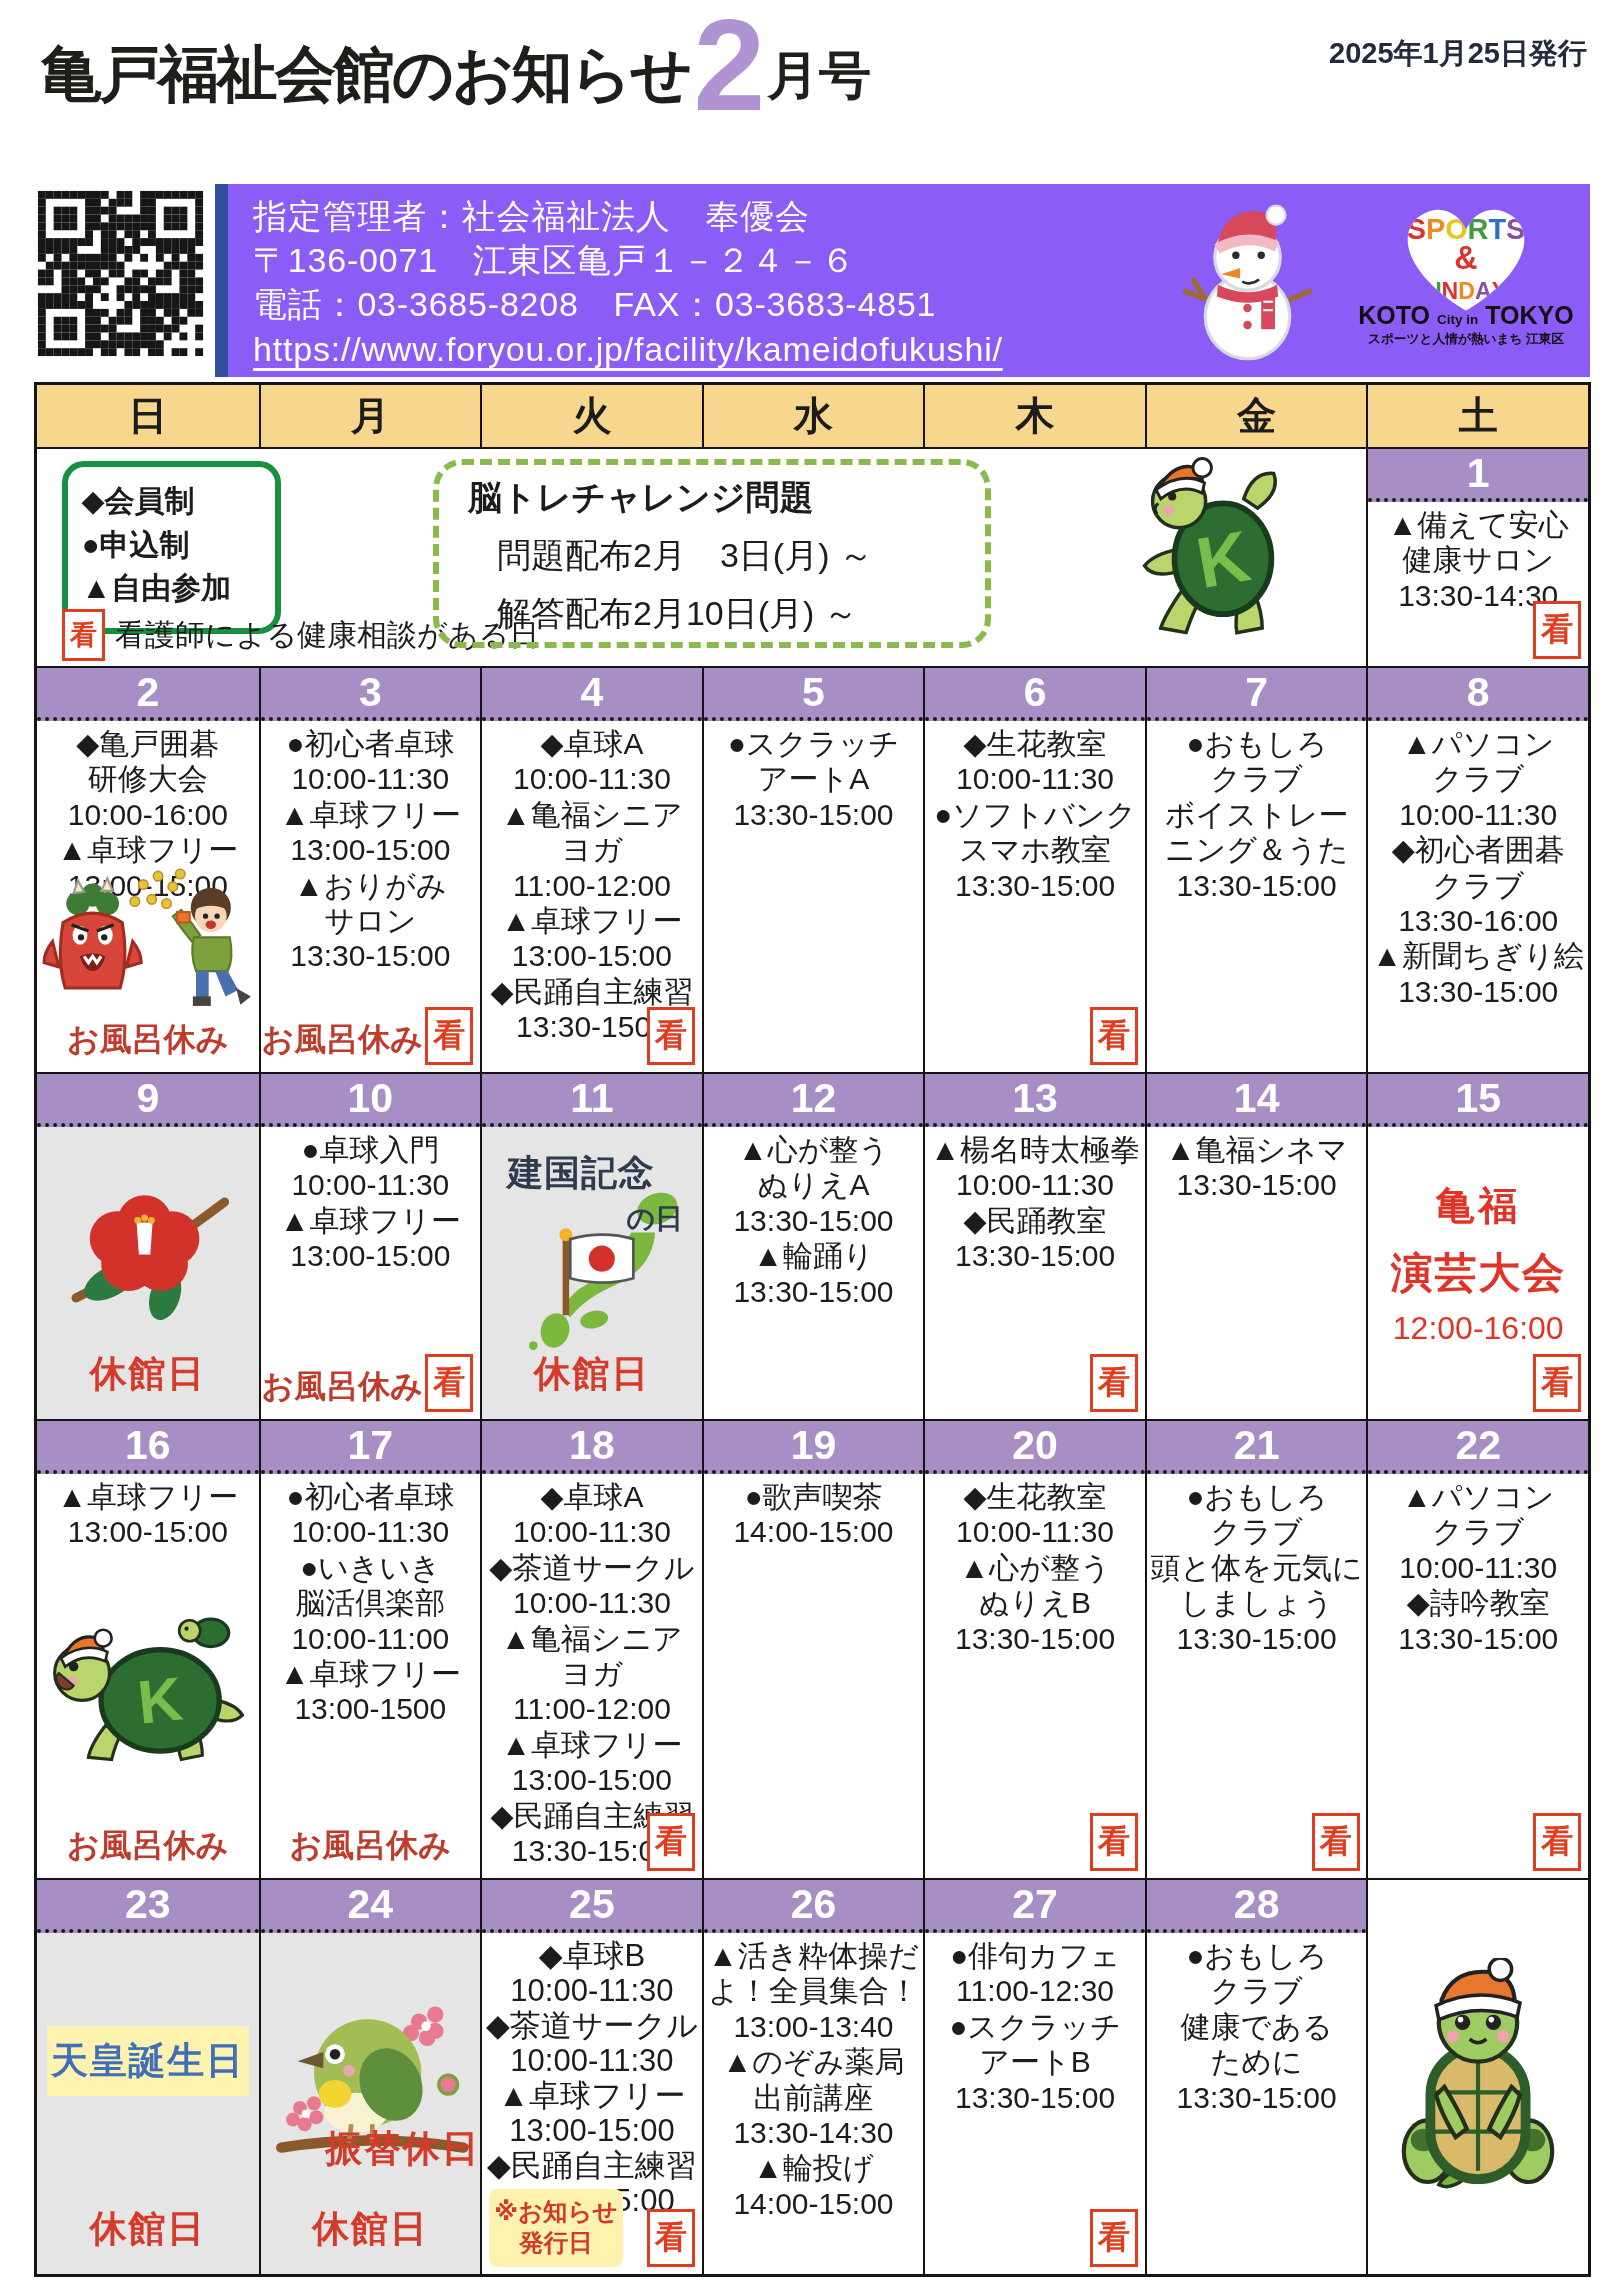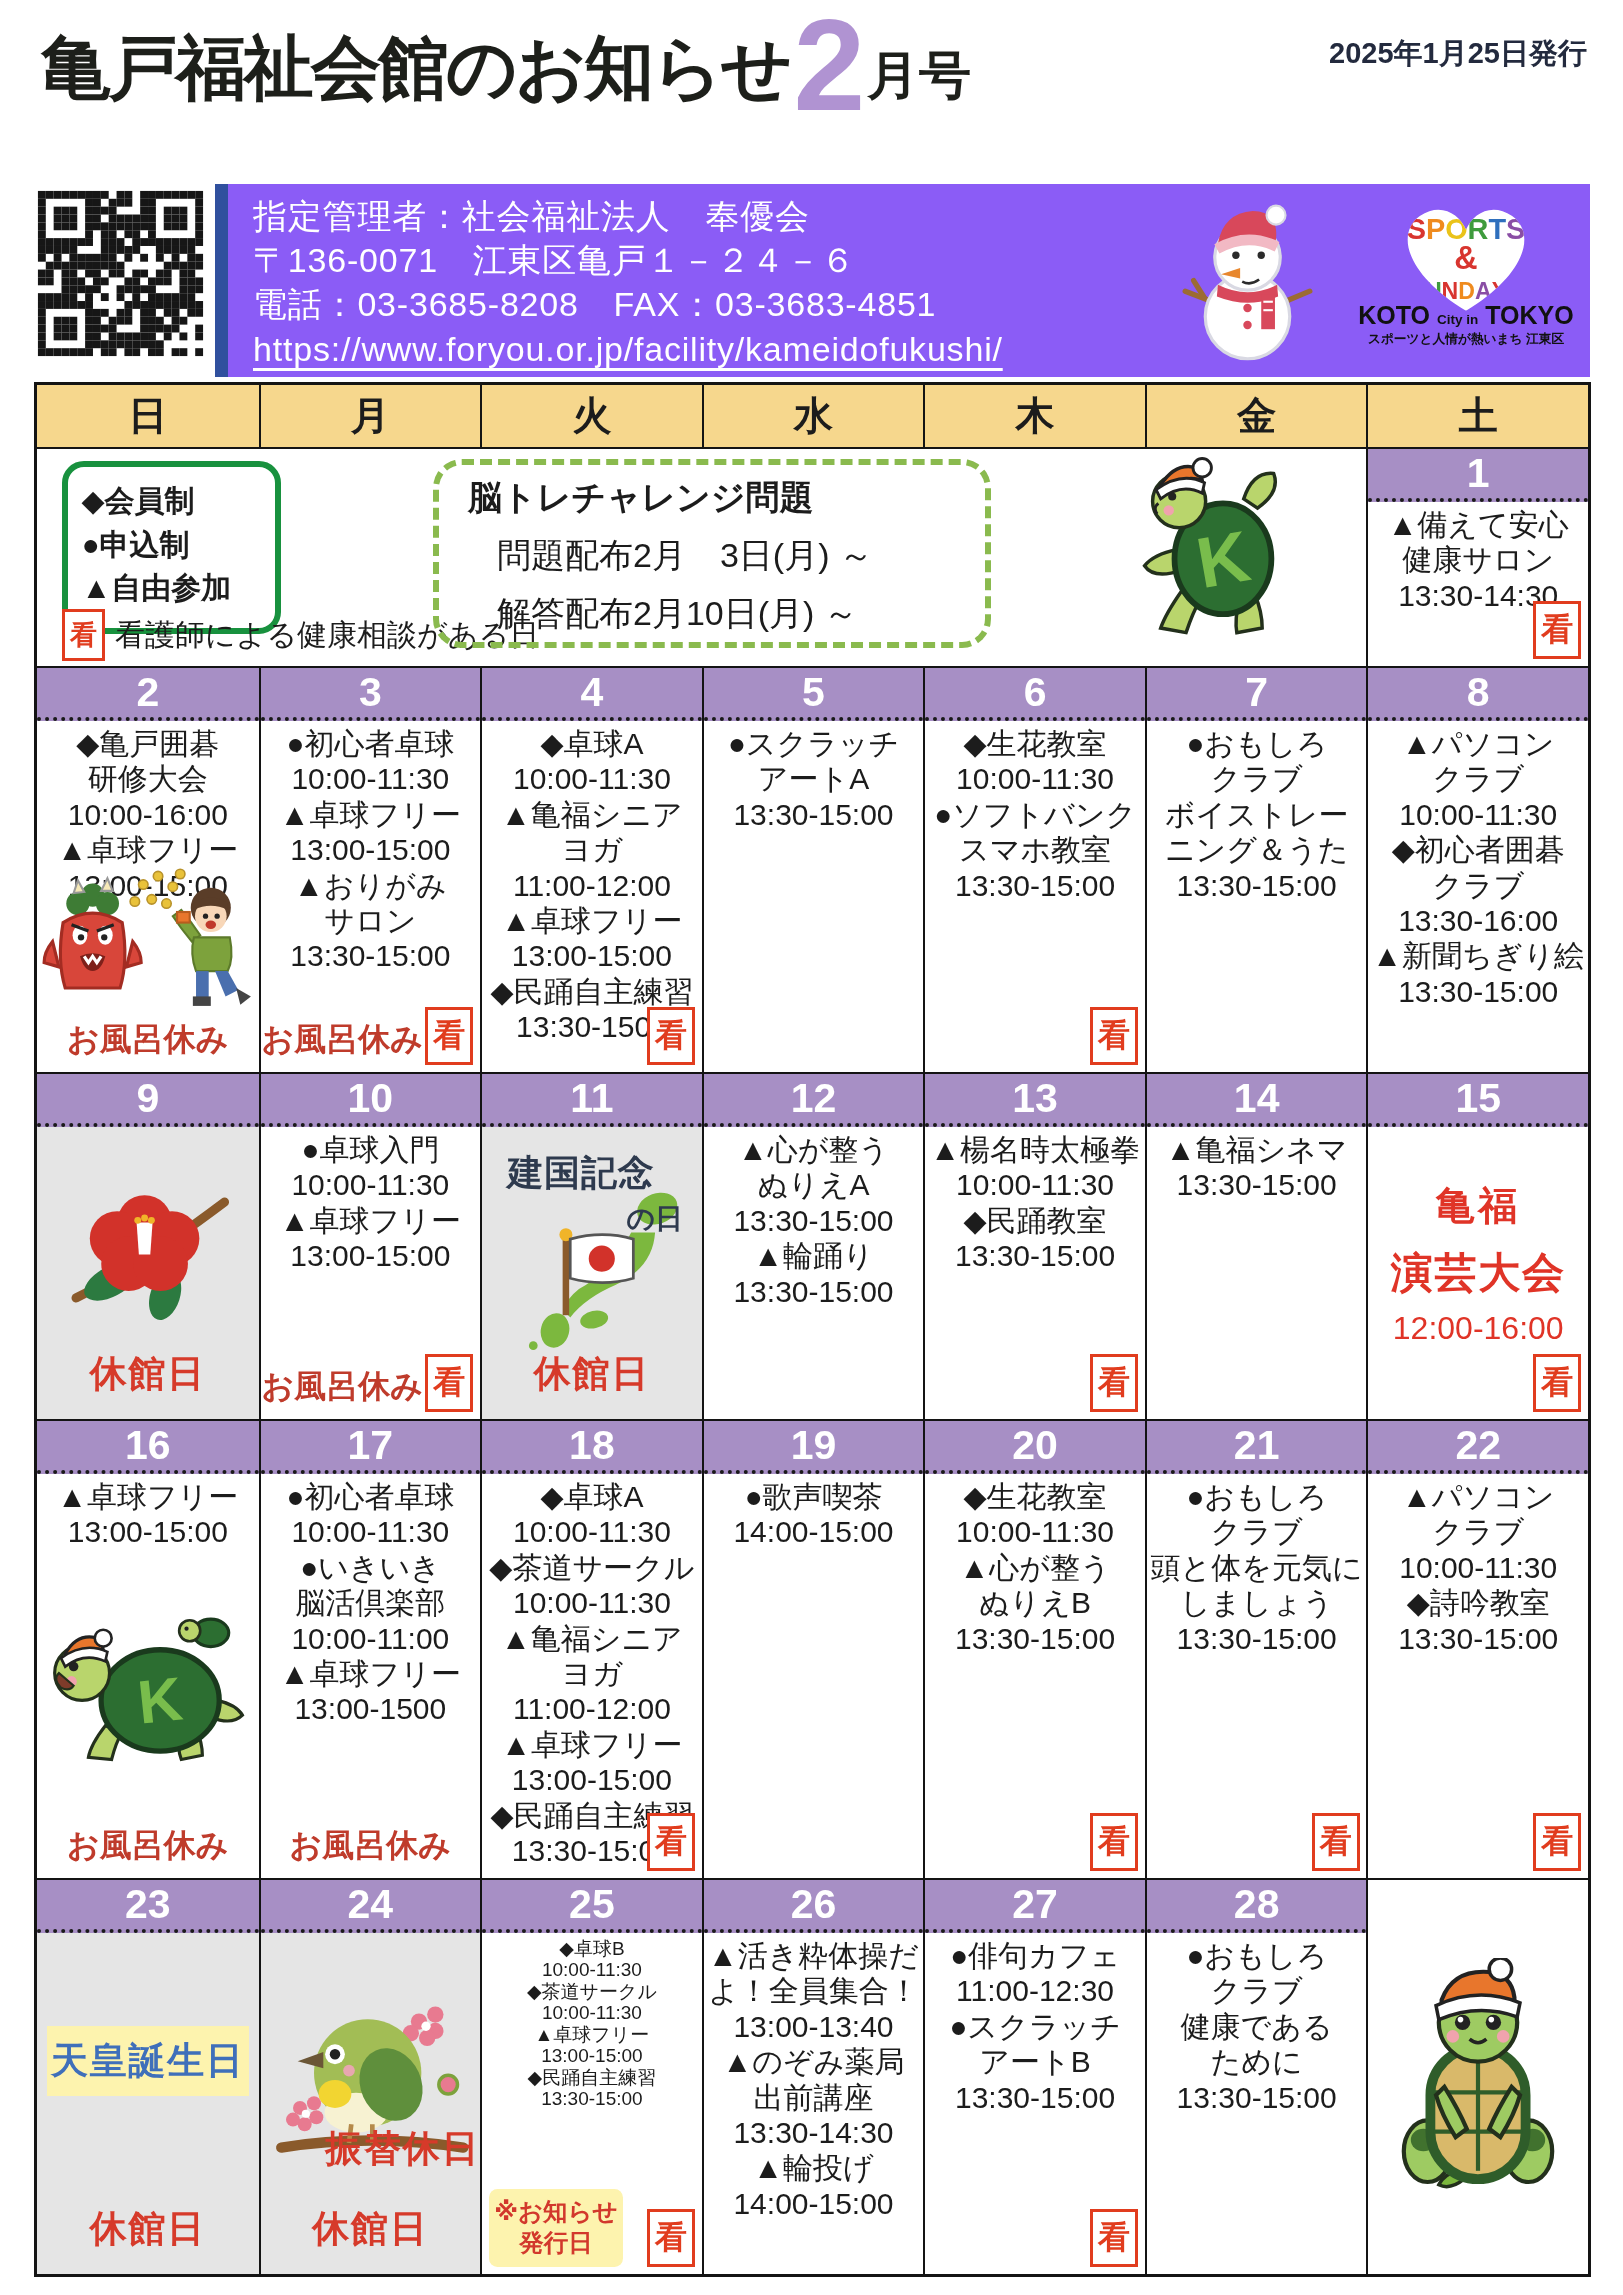--- a/index.html
+++ b/index.html
@@ -2,21 +2,21 @@
 <html style="font-size:13.5px"><head>
 <meta charset="utf-8">
 <style>
   html,body{margin:0;padding:0;}
   body{width:1623px;height:2295px;background:#ffffff;position:relative;
        font-family:"Liberation Sans","DejaVu Sans",sans-serif;color:#1c1c1c;overflow:hidden;}
   .page{position:absolute;inset:0;}
 
   
   .header{position:absolute;left:41px;top:15px;display:flex;align-items:flex-end;white-space:nowrap;}
-  .title-main{font-size:70px;font-weight:900;color:#1d1f1a;letter-spacing:-2.5px;}
+  .title-main{font-size:61px;font-weight:900;color:#1d1f1a;letter-spacing:-2.5px;}
   .issue-num{font-size:129px;font-weight:900;color:#b093d2;line-height:.78;margin-left:3.4px;}
   .issue-unit{font-size:52px;font-weight:900;color:#1d1f1a;margin-left:1.7px;padding-bottom:5px;}
   .publish-date{position:absolute;right:36px;top:34px;font-size:29px;font-weight:700;color:#232a3e;}
 
   
   .banner{position:absolute;left:34px;top:184px;width:1556px;height:193px;display:flex;}
   .qr-wrap{width:181px;height:186px;background:#fff;flex:0 0 auto;padding-top:3.4px;}
   .info-box{flex:1;background:#8b5cf6;border-left:13.5px solid #30509e;color:#fff;
             padding:10px 6.8px 6.8px 25px;position:relative;}
   .info-line{font-size:34px;line-height:1.3;font-weight:500;letter-spacing:0.8px;}
@@ -37,21 +37,21 @@
   .cal-row{border-top:2.5px solid #141414;}
   .cell{position:relative;background:#fff;}
   .cell+.cell{border-left:2.5px solid #141414;}
   .date-band{height:49px;background:#a78fc5;border-bottom:4.2px dotted #1a1a1a;
              display:flex;align-items:center;justify-content:center;
              color:#fff;font-size:41px;font-weight:700;}
   .cell-body{position:absolute;top:53px;left:0;right:0;bottom:0;text-align:center;overflow:hidden;}
   .cell-body.pink{background:#e5e5e5;}
   .events{margin-top:5px;}
   .ev-line{font-size:30px;line-height:1.18;font-weight:500;color:#1c1c1c;}
-  .events.tight .ev-line{font-size:19px;line-height:1.13;}
+  .events.tight .ev-line{font-size:31px;line-height:1.13;}
   .bath{position:absolute;bottom:10px;left:0;right:0;text-align:center;
         font-size:32px;font-weight:800;color:#bf3b2b;}
   .bath.with-stamp{right:56px;}
   .stamp{position:absolute;right:6.8px;bottom:6.8px;width:42px;height:52px;border:3.4px solid #e13c1e;
          background:#fff;color:#e13c1e;font-size:32px;font-weight:700;
          display:flex;align-items:center;justify-content:center;}
   .kyukan{position:absolute;bottom:20px;left:0;right:0;text-align:center;
           font-size:37px;font-weight:800;color:#d63a2a;letter-spacing:1.7px;}
   .furikae{position:absolute;bottom:100px;left:0;right:0;text-align:right;
            font-size:37px;font-weight:800;color:#d63a2a;letter-spacing:1.7px;}

